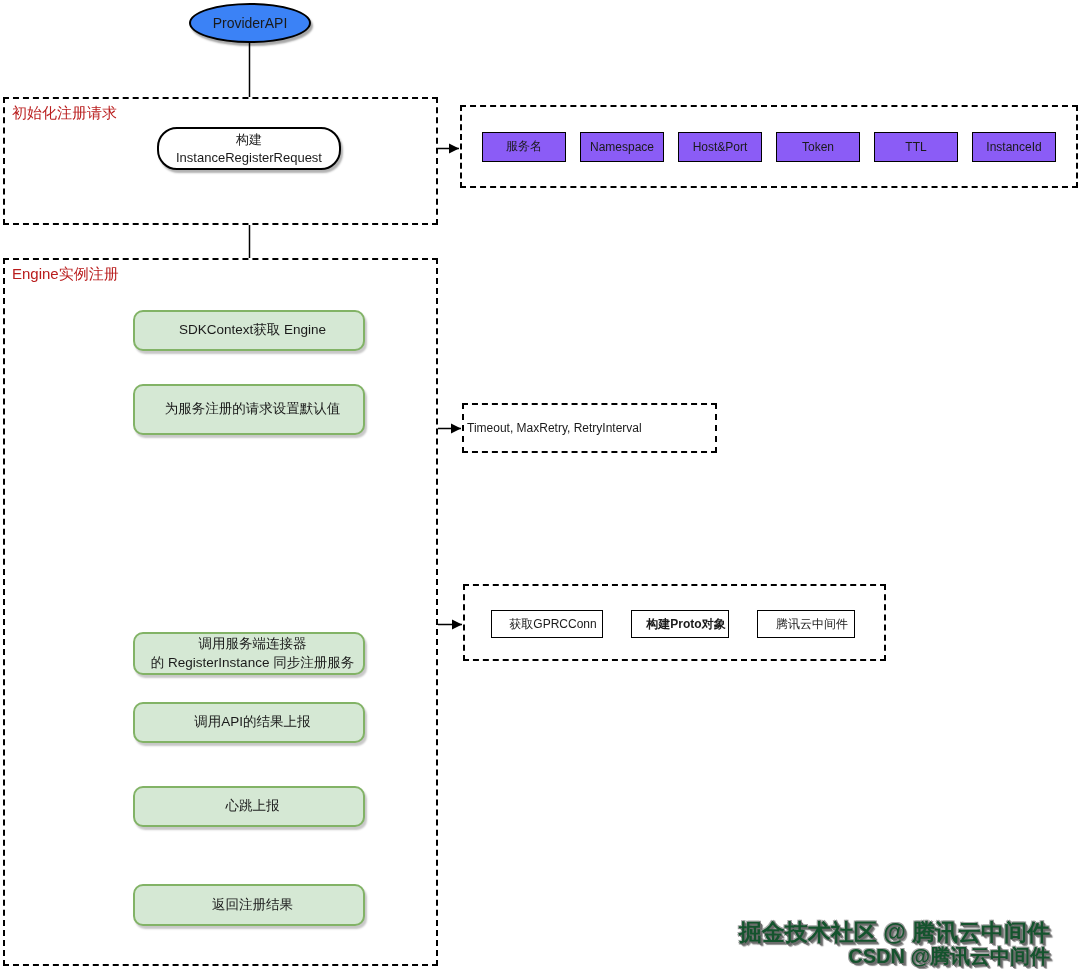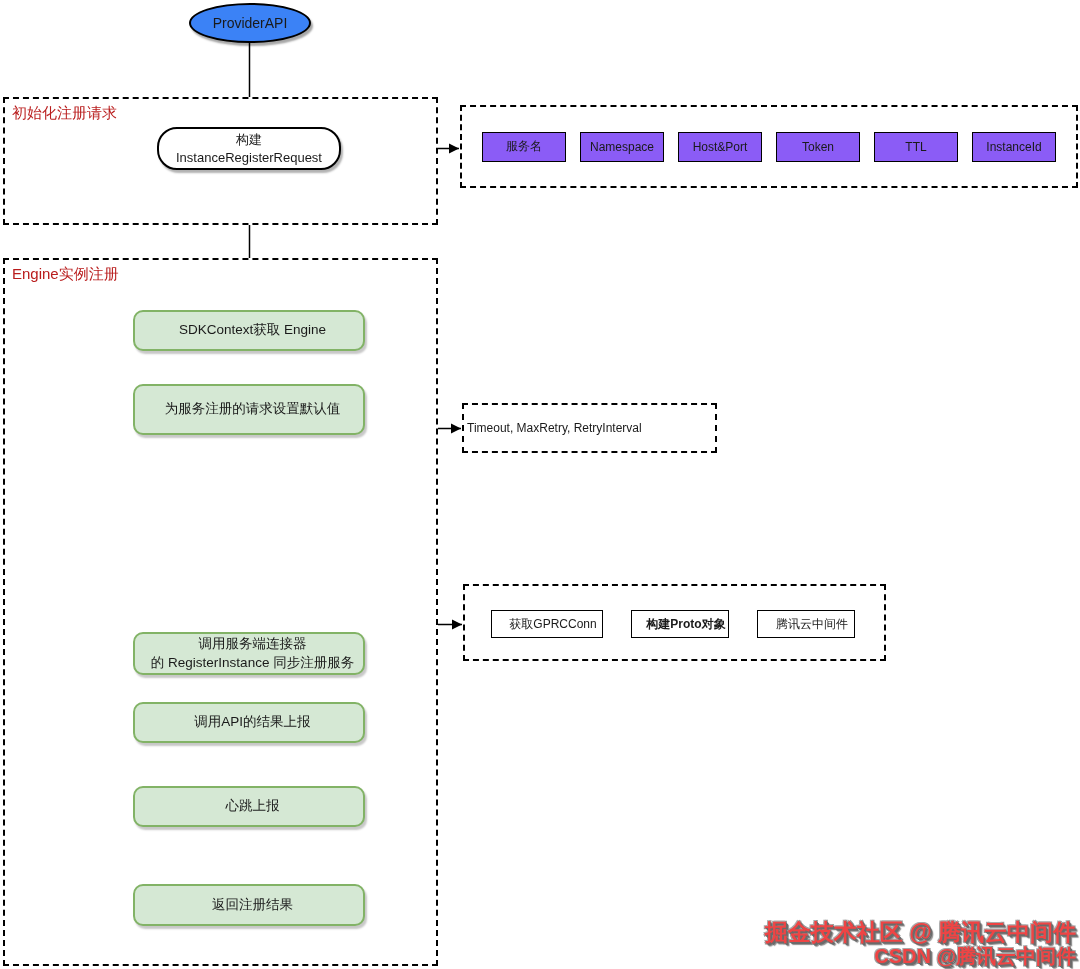--- a/index.html
+++ b/index.html
@@ -91,24 +91,24 @@
   .step-0 { top: 310px; height: 41px; }
   .step-1 { top: 384px; height: 51px; }
   .step-2 { top: 505px; height: 44px; }
   .step-3 { top: 603px; height: 43px; margin-top: 29px; }
   .step-4 { top: 702px; height: 41px; }
   .step-5 { top: 786px; height: 41px; }
   .step-6 { top: 884px; height: 42px; }
 
   .watermark {
     position: absolute;
-    right: 4px; bottom: 1px;
+    right: 30px; bottom: 1px;
     text-align: right;
     font-weight: bold;
-    color: #ef4444;
+    color: #14532d;
     text-shadow:
       1px 1px 0 #6b6b6b,
       2px 2px 0 #6b6b6b,
       3px 3px 1px #8e8e8e,
       -1px -1px 0 #aaaaaa,
       1px -1px 0 #999999,
       -1px 1px 0 #999999;
   }
   .watermark .wm1 { font-size: 23px; line-height: 25px; }
   .watermark .wm2 { font-size: 20px; line-height: 23px; }

